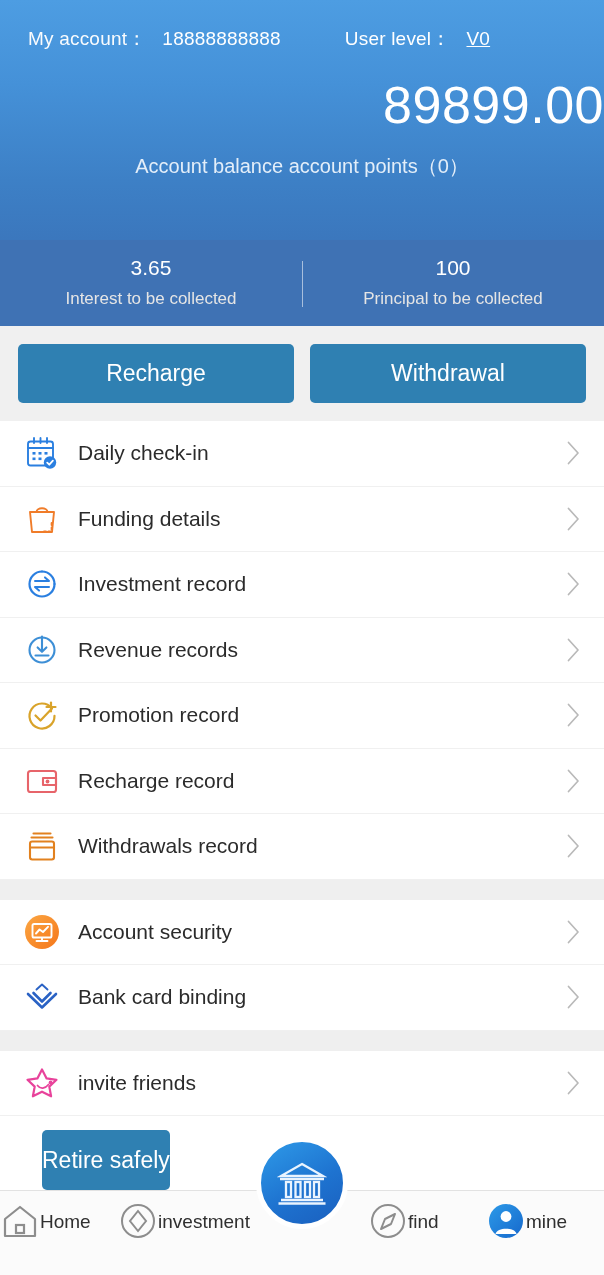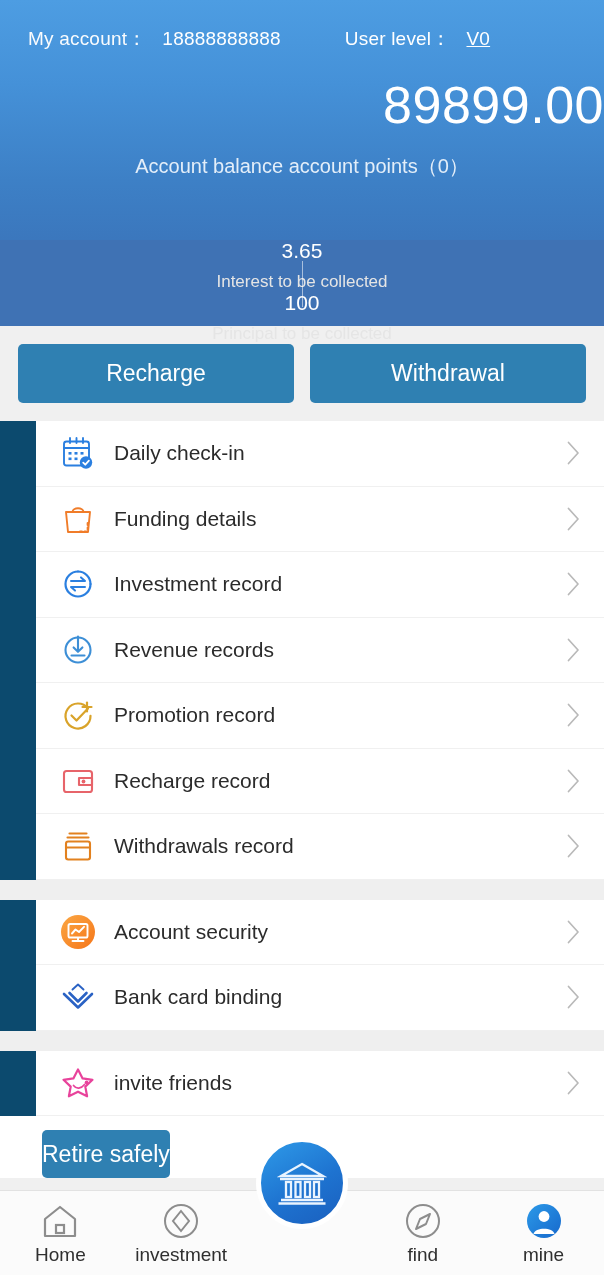--- a/index.html
+++ b/index.html
@@ -34,21 +34,20 @@
   .balance-sub {
     text-align:center; font-size:20px; margin-top:22px;
     color:#e3eef9;
   }
 
   
   .stats {
     height:86px; background:#3f72b4;
     display:flex; align-items:center; position:relative;
     color:#fff;
-    flex-direction:column;
   }
   .stat { flex:1; text-align:center; }
   .stat-value { font-size:21px; line-height:1; margin-bottom:11px; }
   .stat-label { font-size:17px; color:#e5e5e5; }
   .stat-divider {
     position:absolute; left:50%; top:21px;
     width:1px; height:46px; background:rgba(255,255,255,.55);
   }
 
   
@@ -57,54 +56,54 @@
     display:flex; gap:16px;
   }
   .action-btn {
     flex:1; height:59px; background:#2f80b2;
     border-radius:5px; color:#fff; font-size:23px;
     display:flex; align-items:center; justify-content:center;
     border:none; cursor:pointer;
   }
 
   
-  .group { background:#0c4a6e;padding-left:36px; }
+  .group { background:#0ea5e9; }
   .gap { height:20px; background:#efefef; }
 
   .row {
     height:65.5px; display:flex; align-items:center;
     padding:0 18px 0 22px; background:#fff;
     border-bottom:1px solid #f0f0f0; cursor:pointer;
   }
   .row:last-child { border-bottom:1px solid #f0f0f0; }
   .row-icon {
     width:40px; height:40px; flex:0 0 40px;
     display:flex; align-items:center; justify-content:center;
     margin-right:16px;
   }
   .row-icon svg { display:block; }
   .row-label { flex:1; font-size:21px; color:#2b2b2b; }
   .chev { width:26px; flex:0 0 26px; display:flex; justify-content:center; }
 
   
   .cta-wrap { background:#fff; padding:14px 42px 0 42px; }
   .cta {
-    height:48px; background:#2f80b2; border-radius:5px;
+    height:60px; background:#2f80b2; border-radius:5px;
     color:#fff; font-size:23px; display:flex;
     align-items:center; justify-content:center; border:none; cursor:pointer;
   }
 
   
   .tabbar {
     position:absolute; left:0; bottom:0; width:604px; height:85px;
     background:#fbfbfb; border-top:1px solid #e2e2e2;
     display:flex; align-items:flex-start; z-index:5;
   }
   .tab {
-    flex:1; display:flex; flex-direction:column;
+    flex:1; display:flex; flex-direction:row;
     align-items:center; padding-top:9px; cursor:pointer;
   }
   .tab-ico { height:42px; display:flex; align-items:center; justify-content:center; }
   .tab-label { font-size:19px; color:#2f2f2f; margin-top:2px; }
   .tab-spacer { flex:1; }
 
   .fab {
     position:absolute; left:50%; transform:translateX(-50%);
     bottom:46px; width:92px; height:92px; border-radius:50%;
     background:linear-gradient(150deg,#2e9ae8 0%,#1e73d0 55%,#1a5fbe 100%);

